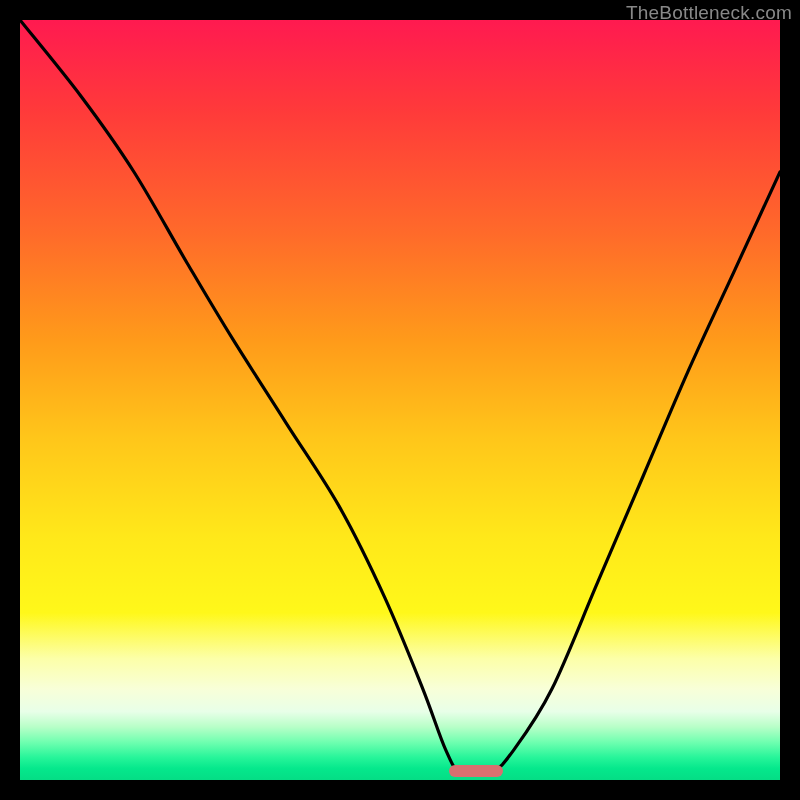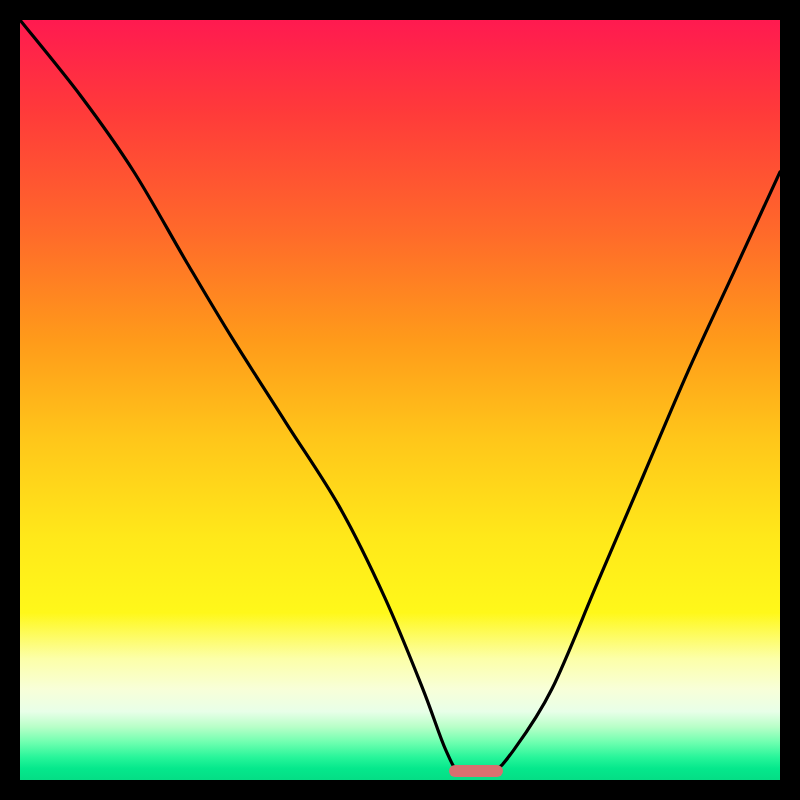--- a/index.html
+++ b/index.html
@@ -63,19 +63,20 @@
     position: absolute;
     height: 12px;
     border-radius: 6px;
     background: #d87070;
   }
 </style>
 </head>
 <body>
 
 <div class="frame">
+  <div class="watermark">TheBottleneck.com</div>
   <div class="plot-area">
     <svg class="curve" viewBox="0 0 760 760" preserveAspectRatio="none">
       <path id="curve-path" fill="none" stroke="#000" stroke-width="3.2" stroke-linejoin="round" stroke-linecap="round" d="M 0.0 0.0 C 10.1 12.7, 41.8 50.7, 60.8 76.0 C 79.8 101.3, 96.3 124.1, 114.0 152.0 C 131.7 179.9, 150.7 215.3, 167.2 243.2 C 183.7 271.1, 196.3 292.6, 212.8 319.2 C 229.3 345.8, 248.3 374.9, 266.0 402.8 C 283.7 430.7, 302.7 457.3, 319.2 486.4 C 335.7 515.5, 350.9 547.2, 364.8 577.6 C 378.7 608.0, 392.7 643.5, 402.8 668.8 C 412.9 694.1, 419.3 715.7, 425.6 729.6 C 431.9 743.5, 433.2 748.6, 440.8 752.4 C 448.4 756.2, 462.3 756.2, 471.2 752.4 C 480.1 748.6, 483.9 743.5, 494.0 729.6 C 504.1 715.7, 518.1 696.7, 532.0 668.8 C 545.9 640.9, 562.4 597.9, 577.6 562.4 C 592.8 526.9, 608.0 491.5, 623.2 456.0 C 638.4 420.5, 653.6 383.8, 668.8 349.6 C 684.0 315.4, 699.2 283.7, 714.4 250.8 C 729.6 217.9, 752.4 168.5, 760.0 152.0"></path>
     </svg>
     <div id="marker" class="marker" style="left: 429.4px; width: 53.2px; bottom: 3px; background: rgb(216, 112, 112);"></div>
   </div>
 </div>
 
 </body></html>

